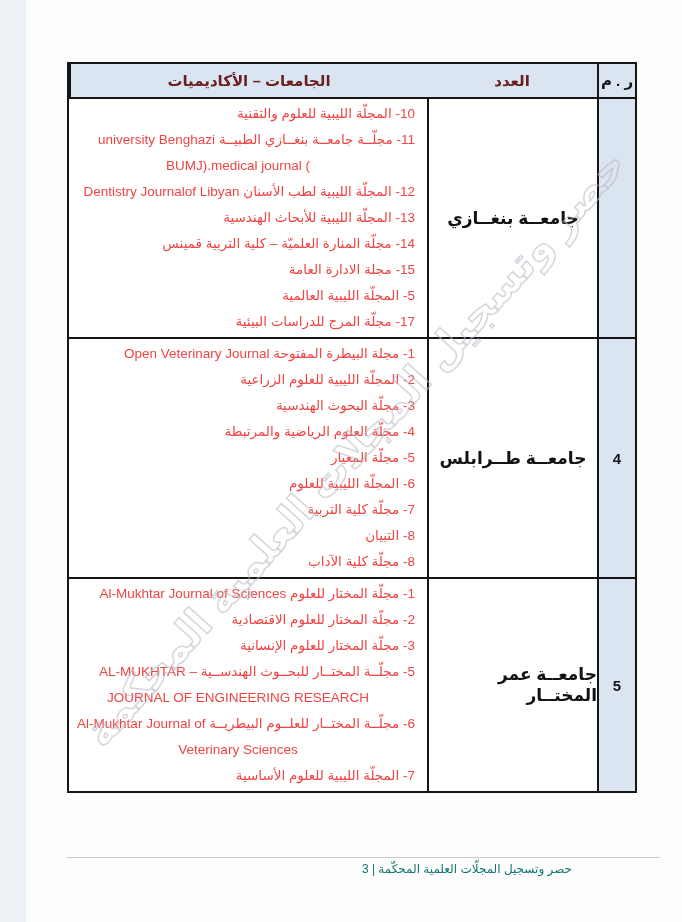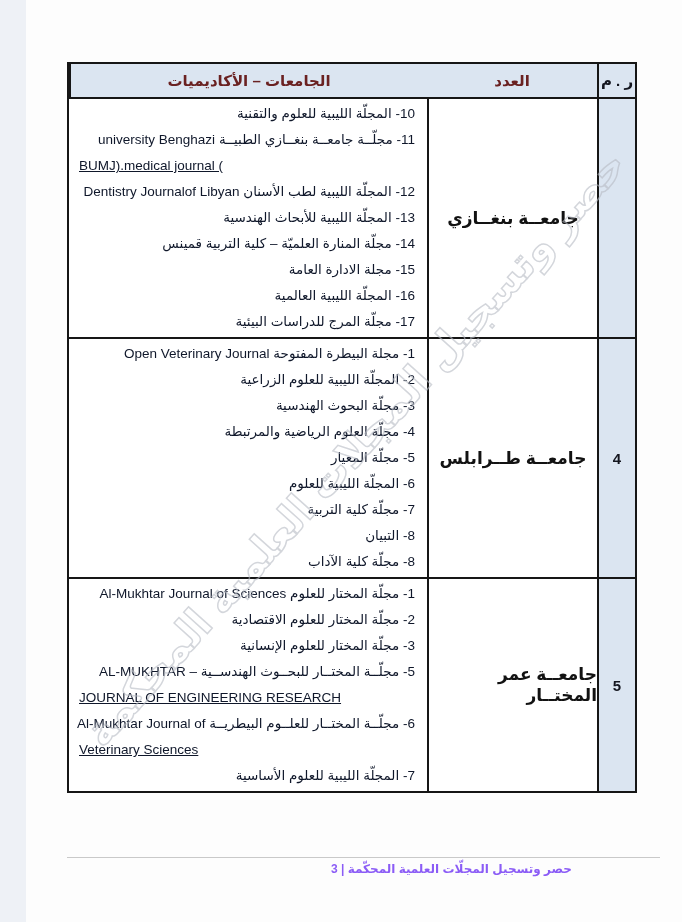--- a/index.html
+++ b/index.html
@@ -51,27 +51,27 @@
   .uni-name{
     font-weight:bold;font-size:17px;color:#121212;text-align:right;
     letter-spacing:0.3px;
   }
   .index-num{
     font-weight:bold;font-size:15px;color:var(--indextext,#14161f);
   }
   .items{padding:2px 0 2px 0;}
   .j-line{
     height:26px;line-height:26px;
-    font-size:13.5px;color:#0f172a;
+    font-size:13.5px;color:#ef4444;
     padding:0 12px 0 6px;
     direction:rtl;text-align:right;
     white-space:nowrap;overflow:hidden;
   }
   .j-line.ltr-center{
-    direction:ltr;text-align:left;padding:0 30px 0 10px;text-decoration:underline;
+    direction:ltr;text-align:center;padding:0 30px 0 10px;
   }
   
   .watermark{
     position:absolute;left:355px;top:448px;
     transform:translate(-50%,-50%) rotate(-48deg);
     font-size:42px;font-weight:bold;white-space:nowrap;
     color:transparent;
     -webkit-text-stroke:1.5px var(--watermark,#b7bbc4);
     opacity:.6;
     pointer-events:none;
@@ -79,21 +79,21 @@
     direction:rtl;
   }
   
   .footer-line{
     position:absolute;left:67px;top:857px;width:593px;height:1px;
     background:var(--footline,#c9c9c9);
   }
   .footer-text{
     position:absolute;top:862px;right:110px;
     direction:rtl;text-align:right;
-    font-size:12px;font-weight:bold;color:#8b5cf6;
+    font-size:12px;font-weight:normal;color:#0f766e;
   }
 </style>
 </head>
 <body>
 
 <div class="page">
 
   <div class="edge-strip"></div>
 
   <div class="journal-table">
@@ -111,21 +111,21 @@
             <span class="uni-name">جامعــة بنغــازي</span>
           </div>
           <div class="cell items">
             <div class="j-line">10- المجلّة الليبية للعلوم والتقنية</div>
             <div class="j-line">11- مجلّــة جامعــة بنغــازي الطبيــة university Benghazi</div>
             <div class="j-line ltr-center">BUMJ).medical journal (</div>
             <div class="j-line">12- المجلّة الليبية لطب الأسنان Dentistry  Journalof Libyan</div>
             <div class="j-line">13- المجلّة الليبية للأبحاث الهندسية</div>
             <div class="j-line">14- مجلّة المنارة العلميّة – كلية التربية قمينس</div>
             <div class="j-line">15- مجلة الادارة العامة</div>
-            <div class="j-line">16- المجلّة الليبية العالمية</div>
+            <div class="j-line">5- المجلّة الليبية العالمية</div>
             <div class="j-line">17- مجلّة المرج للدراسات البيئية</div>
           </div>
         </div>
         <div class="t-row">
           <div class="cell cell-index">
             <span class="index-num">4</span>
           </div>
           <div class="cell cell-uni">
             <span class="uni-name">جامعــة طــرابلس</span>
           </div>

